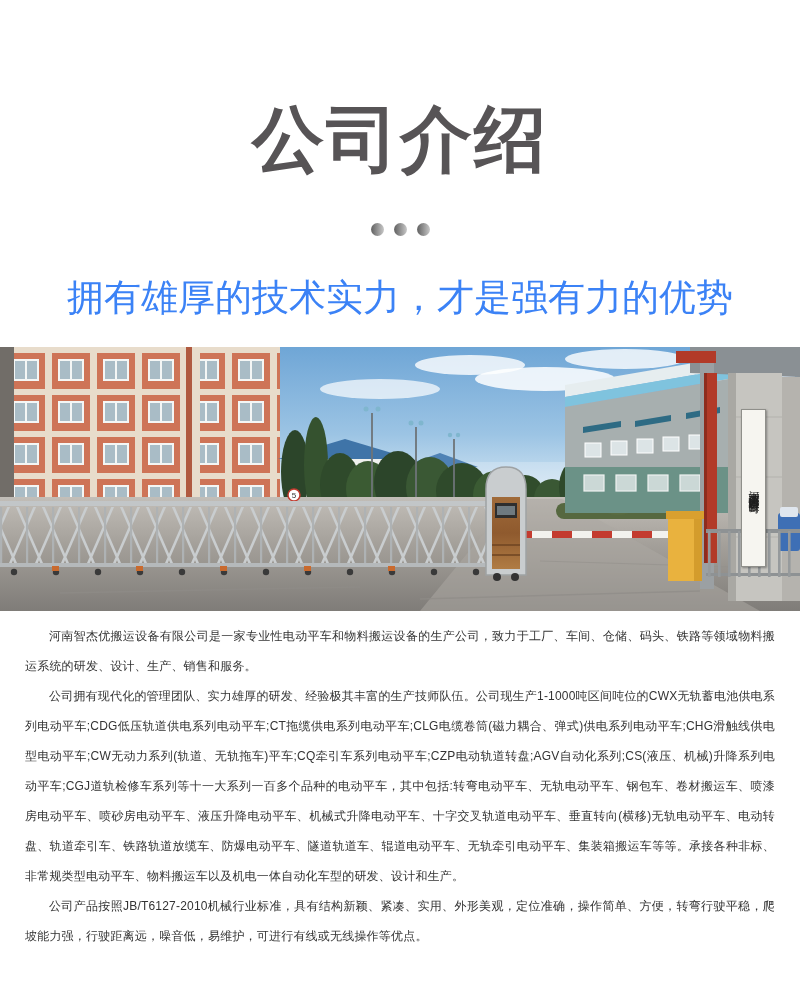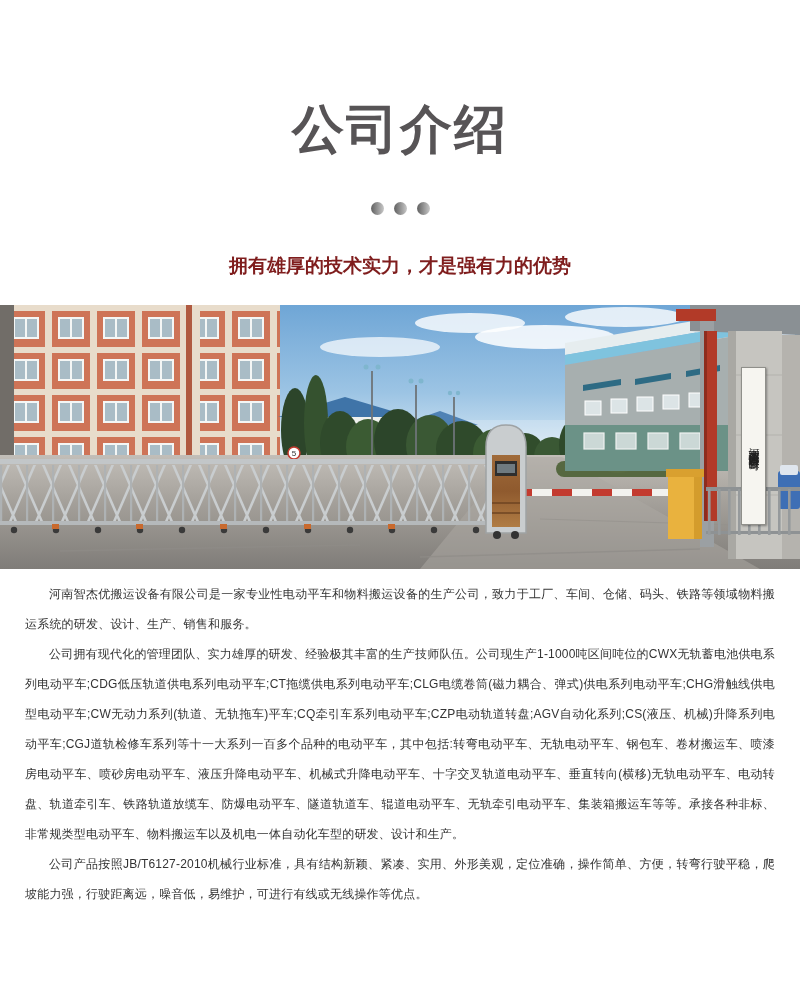--- a/index.html
+++ b/index.html
@@ -8,42 +8,42 @@
     width: 800px; height: 1008px;
     font-family: "Liberation Sans", "DejaVu Sans", sans-serif;
     overflow: hidden;
   }
   .page { width: 800px; height: 1008px; background: #fff; }
 
   
   .header { text-align: center; }
   .page-title {
     margin-top: 102px;
-    font-size: 52px;
+    font-size: 72px;
     line-height: 1.04;
     font-weight: 700;
     color: #575456;
     letter-spacing: 2px;
   }
   .dots {
     margin-top: 46px;
     display: inline-flex;
     gap: 10px;
   }
   .dot {
     width: 13px; height: 13px;
     border-radius: 50%;
     background: linear-gradient(90deg, #6a6a6a 10%, #c3c3c3 95%);
   }
   .subtitle {
     margin-top: 36px;
-    font-size: 19px;
+    font-size: 37px;
     line-height: 1.2;
-    color: #7f1d1d;
-    font-weight: 700;
+    color: #3b82f6;
+    font-weight: 400;
   }
 
   
   .photo {
     position: relative;
     width: 800px; height: 264px;
     margin-top: 27px;
     overflow: hidden;
   }
   .photo svg { display: block; }

